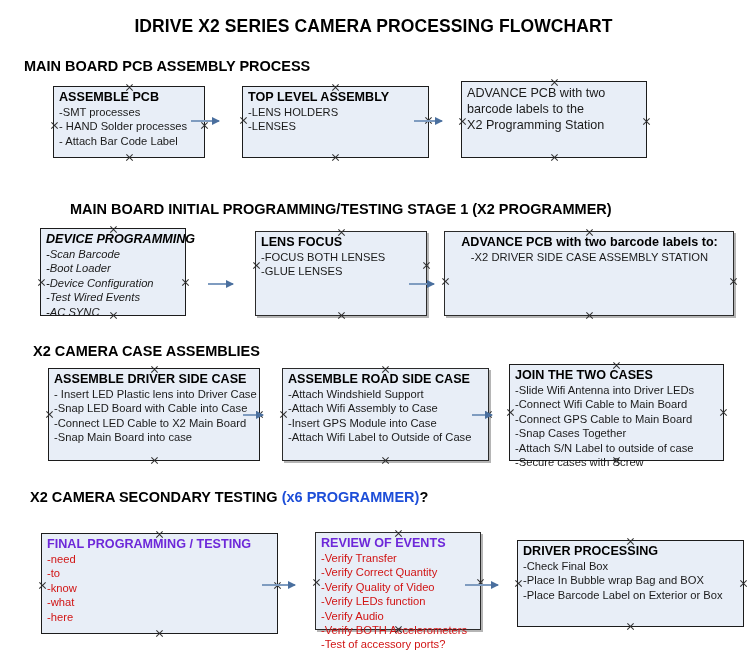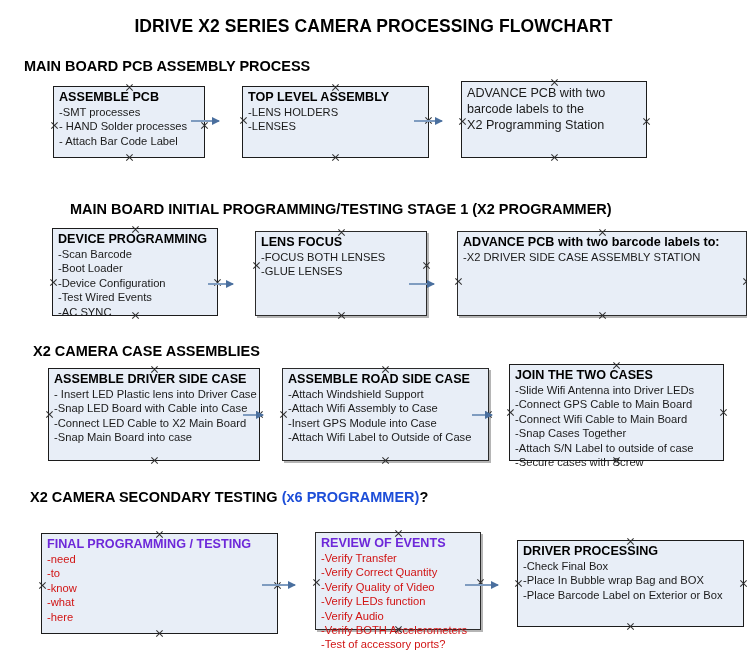--- a/index.html
+++ b/index.html
@@ -152,21 +152,21 @@
     <div class="node-line big">barcode labels to the</div>
     <div class="node-line big"> X2 Programming Station</div>
     <div class="handle" style="left:50%; top:0;"></div>
     <div class="handle" style="left:50%; top:100%;"></div>
     <div class="handle" style="left:0; top:52%;"></div>
     <div class="handle" style="left:100%; top:52%;"></div>
   </div>
 
   <div class="abs section-head" style="left:24px; top:201px;margin-left:46px;">MAIN BOARD INITIAL PROGRAMMING/TESTING STAGE 1 (X2 PROGRAMMER)</div>
 
-  <div class="node plain-border" style="left:32px; top:228px; width:166px; height:88px;">
+  <div class="node plain-border" style="left:20px; top:228px; width:146px; height:88px;font-style:italic;">
     <div class="node-title">DEVICE PROGRAMMING</div>
     <div class="node-line">-Scan Barcode</div>
     <div class="node-line">-Boot Loader</div>
     <div class="node-line">-Device Configuration</div>
     <div class="node-line">-Test Wired Events</div>
     <div class="node-line">-AC SYNC</div>
     <div class="handle" style="left:50%; top:0;"></div>
     <div class="handle" style="left:50%; top:100%;"></div>
     <div class="handle" style="left:0; top:62%;"></div>
     <div class="handle" style="left:100%; top:62%;"></div>
@@ -179,21 +179,21 @@
     <div class="node-line">-FOCUS BOTH LENSES</div>
     <div class="node-line">-GLUE LENSES</div>
     <div class="handle" style="left:50%; top:0;"></div>
     <div class="handle" style="left:50%; top:100%;"></div>
     <div class="handle" style="left:0; top:40%;"></div>
     <div class="handle" style="left:100%; top:40%;"></div>
   </div>
 
   <div class="conn" style="left:409px; top:283px; width:25px;"></div>
 
-  <div class="node" style="left:437px; top:231px; width:290px; height:85px;">
+  <div class="node" style="left:424px; top:231px; width:290px; height:85px;text-align:center;">
     <div class="node-title">ADVANCE PCB with two barcode labels to:</div>
     <div class="node-line">-X2 DRIVER  SIDE  CASE  ASSEMBLY STATION</div>
     <div class="handle" style="left:50%; top:0;"></div>
     <div class="handle" style="left:50%; top:100%;"></div>
     <div class="handle" style="left:0; top:60%;"></div>
     <div class="handle" style="left:100%; top:60%;"></div>
   </div>
 
   <div class="abs section-head" style="left:33px; top:343px;">X2 CAMERA CASE ASSEMBLIES</div>
 
@@ -221,22 +221,22 @@
     <div class="handle" style="left:50%; top:100%;"></div>
     <div class="handle" style="left:0; top:50%;"></div>
     <div class="handle" style="left:100%; top:50%;"></div>
   </div>
 
   <div class="conn" style="left:472px; top:414px; width:20px;"></div>
 
   <div class="node plain-border" style="left:489px; top:364px; width:215px; height:97px;">
     <div class="node-title">JOIN THE TWO CASES</div>
     <div class="node-line">-Slide Wifi Antenna into Driver LEDs</div>
+    <div class="node-line">-Connect Wifi Cable to Main Board</div>
     <div class="node-line">-Connect GPS Cable to Main Board</div>
-    <div class="node-line">-Connect Wifi Cable to Main Board</div>
     <div class="node-line">-Snap Cases Together</div>
     <div class="node-line">-Attach S/N Label to outside of case</div>
     <div class="node-line">-Secure cases with Screw</div>
     <div class="handle" style="left:50%; top:0;"></div>
     <div class="handle" style="left:50%; top:100%;"></div>
     <div class="handle" style="left:0; top:50%;"></div>
     <div class="handle" style="left:100%; top:50%;"></div>
   </div>
 
   <div class="abs section-head" style="left:30px; top:489px;">

